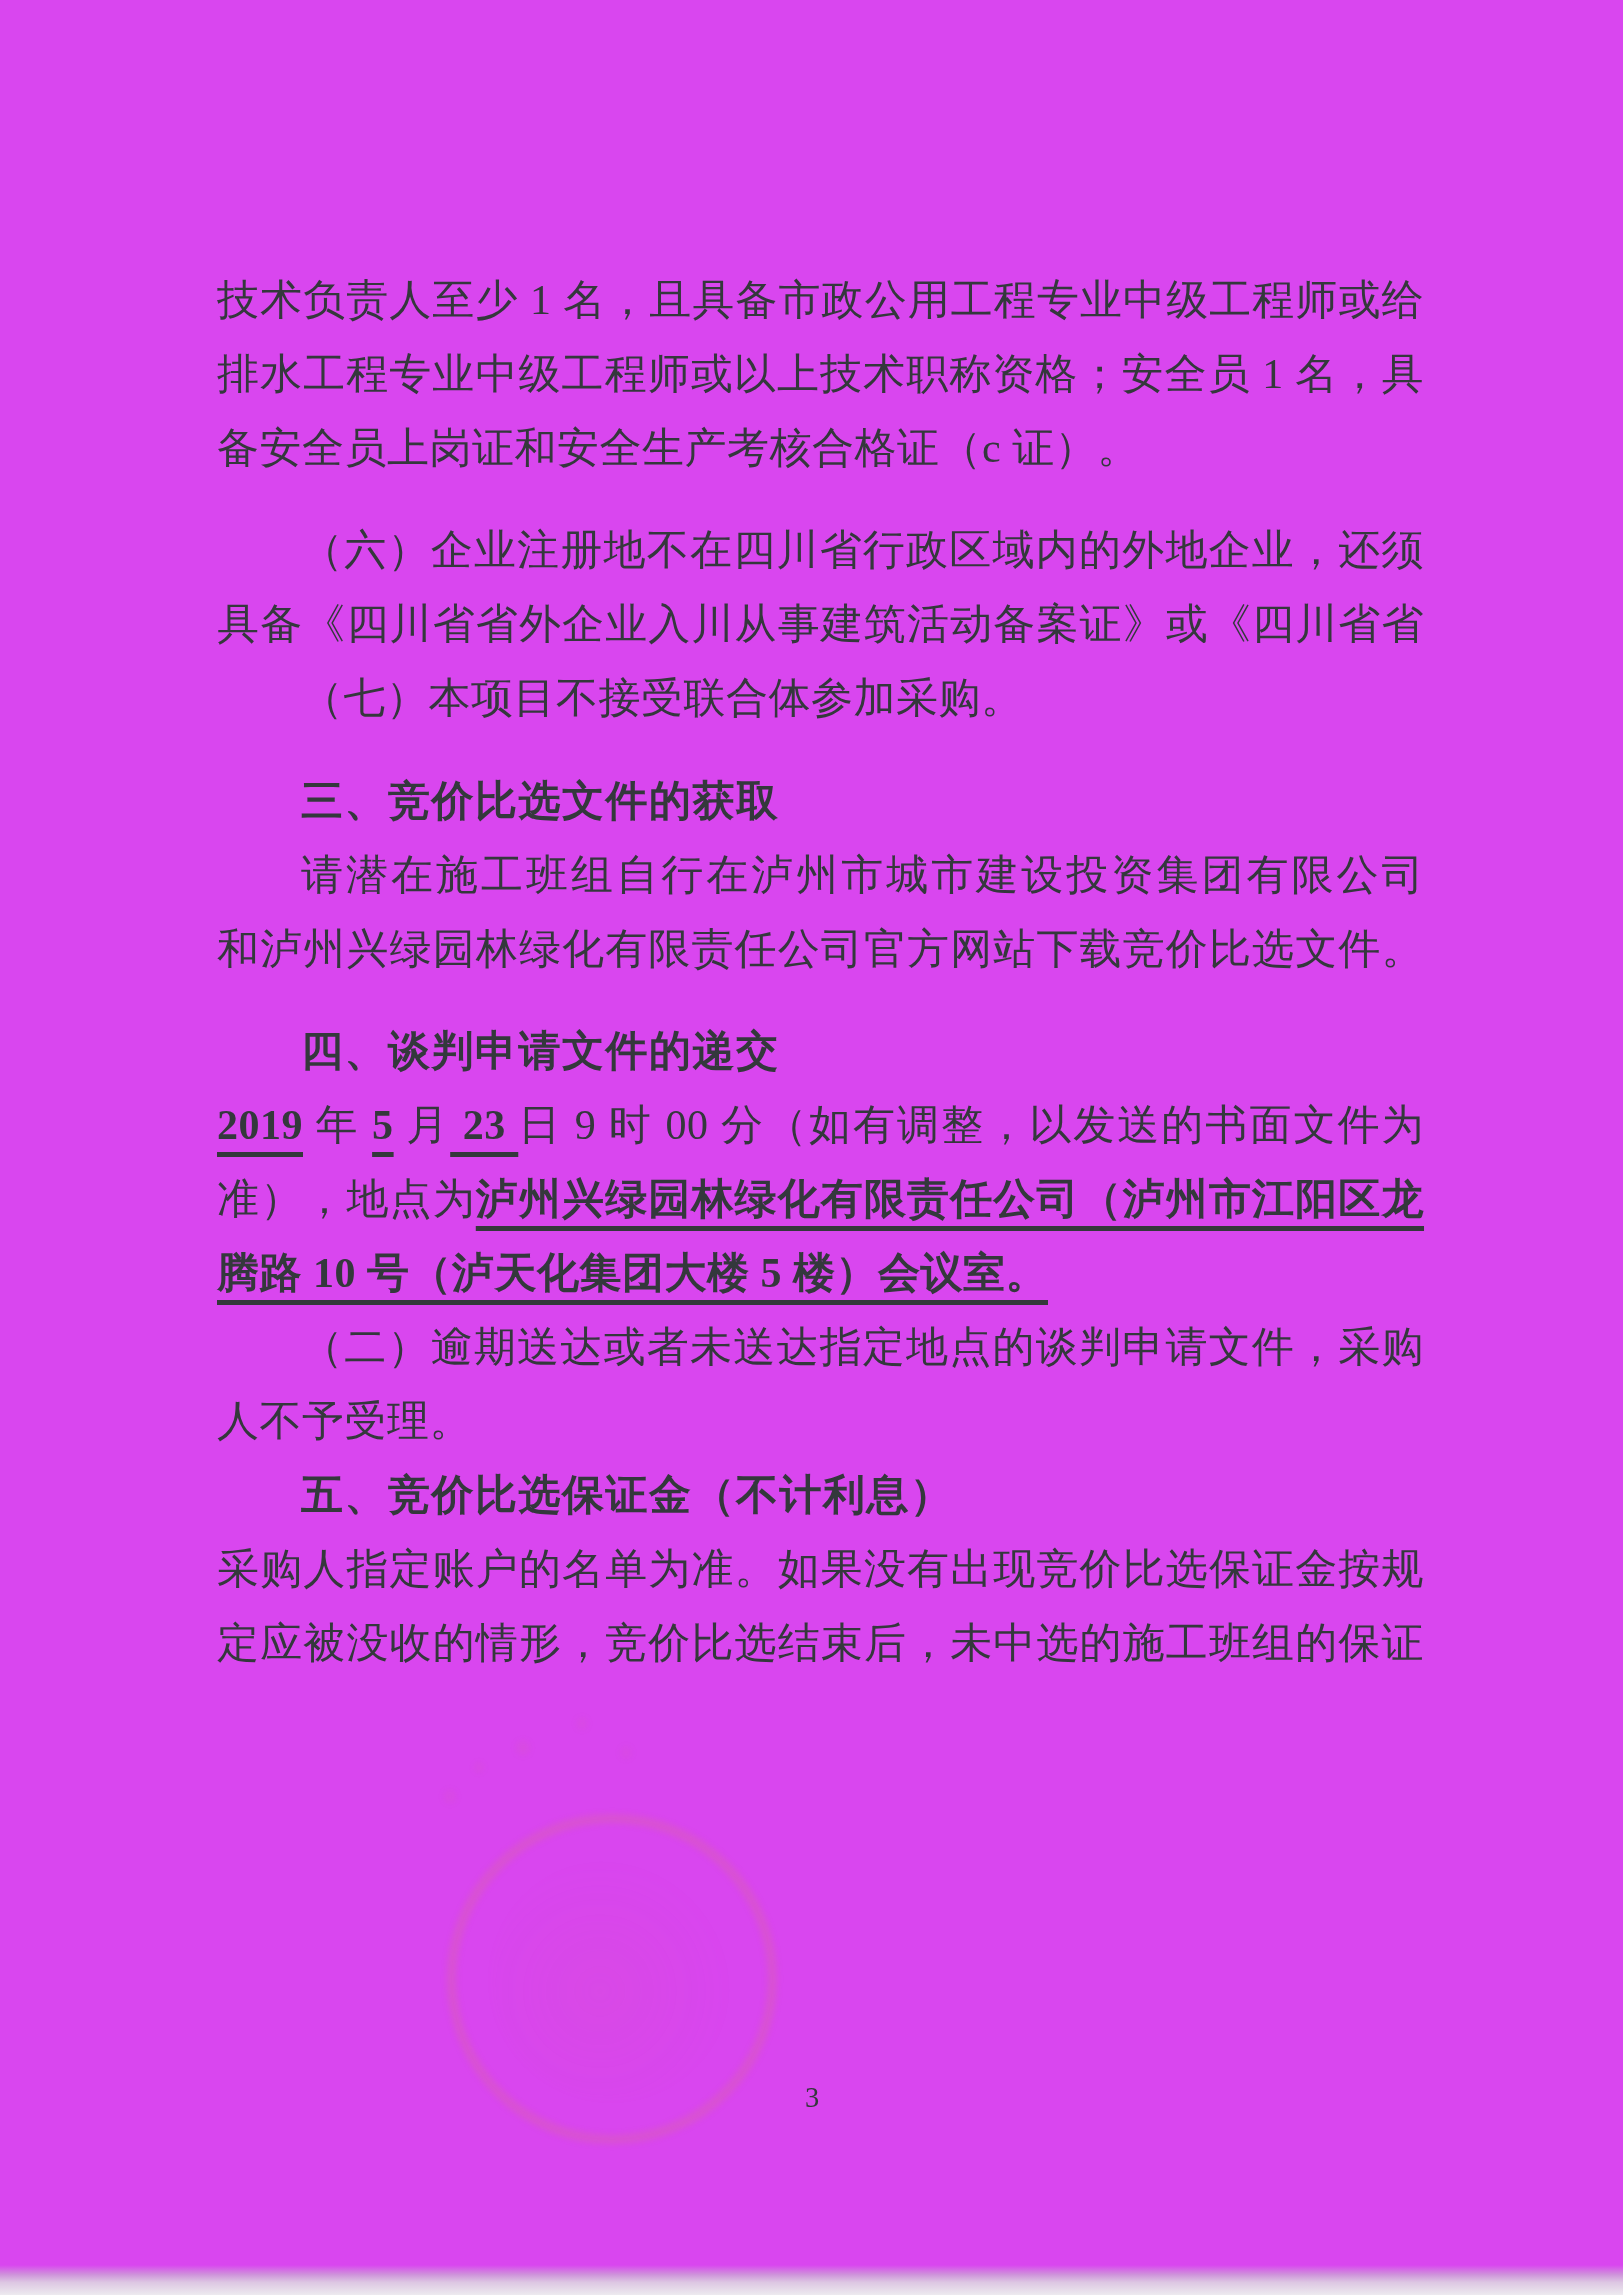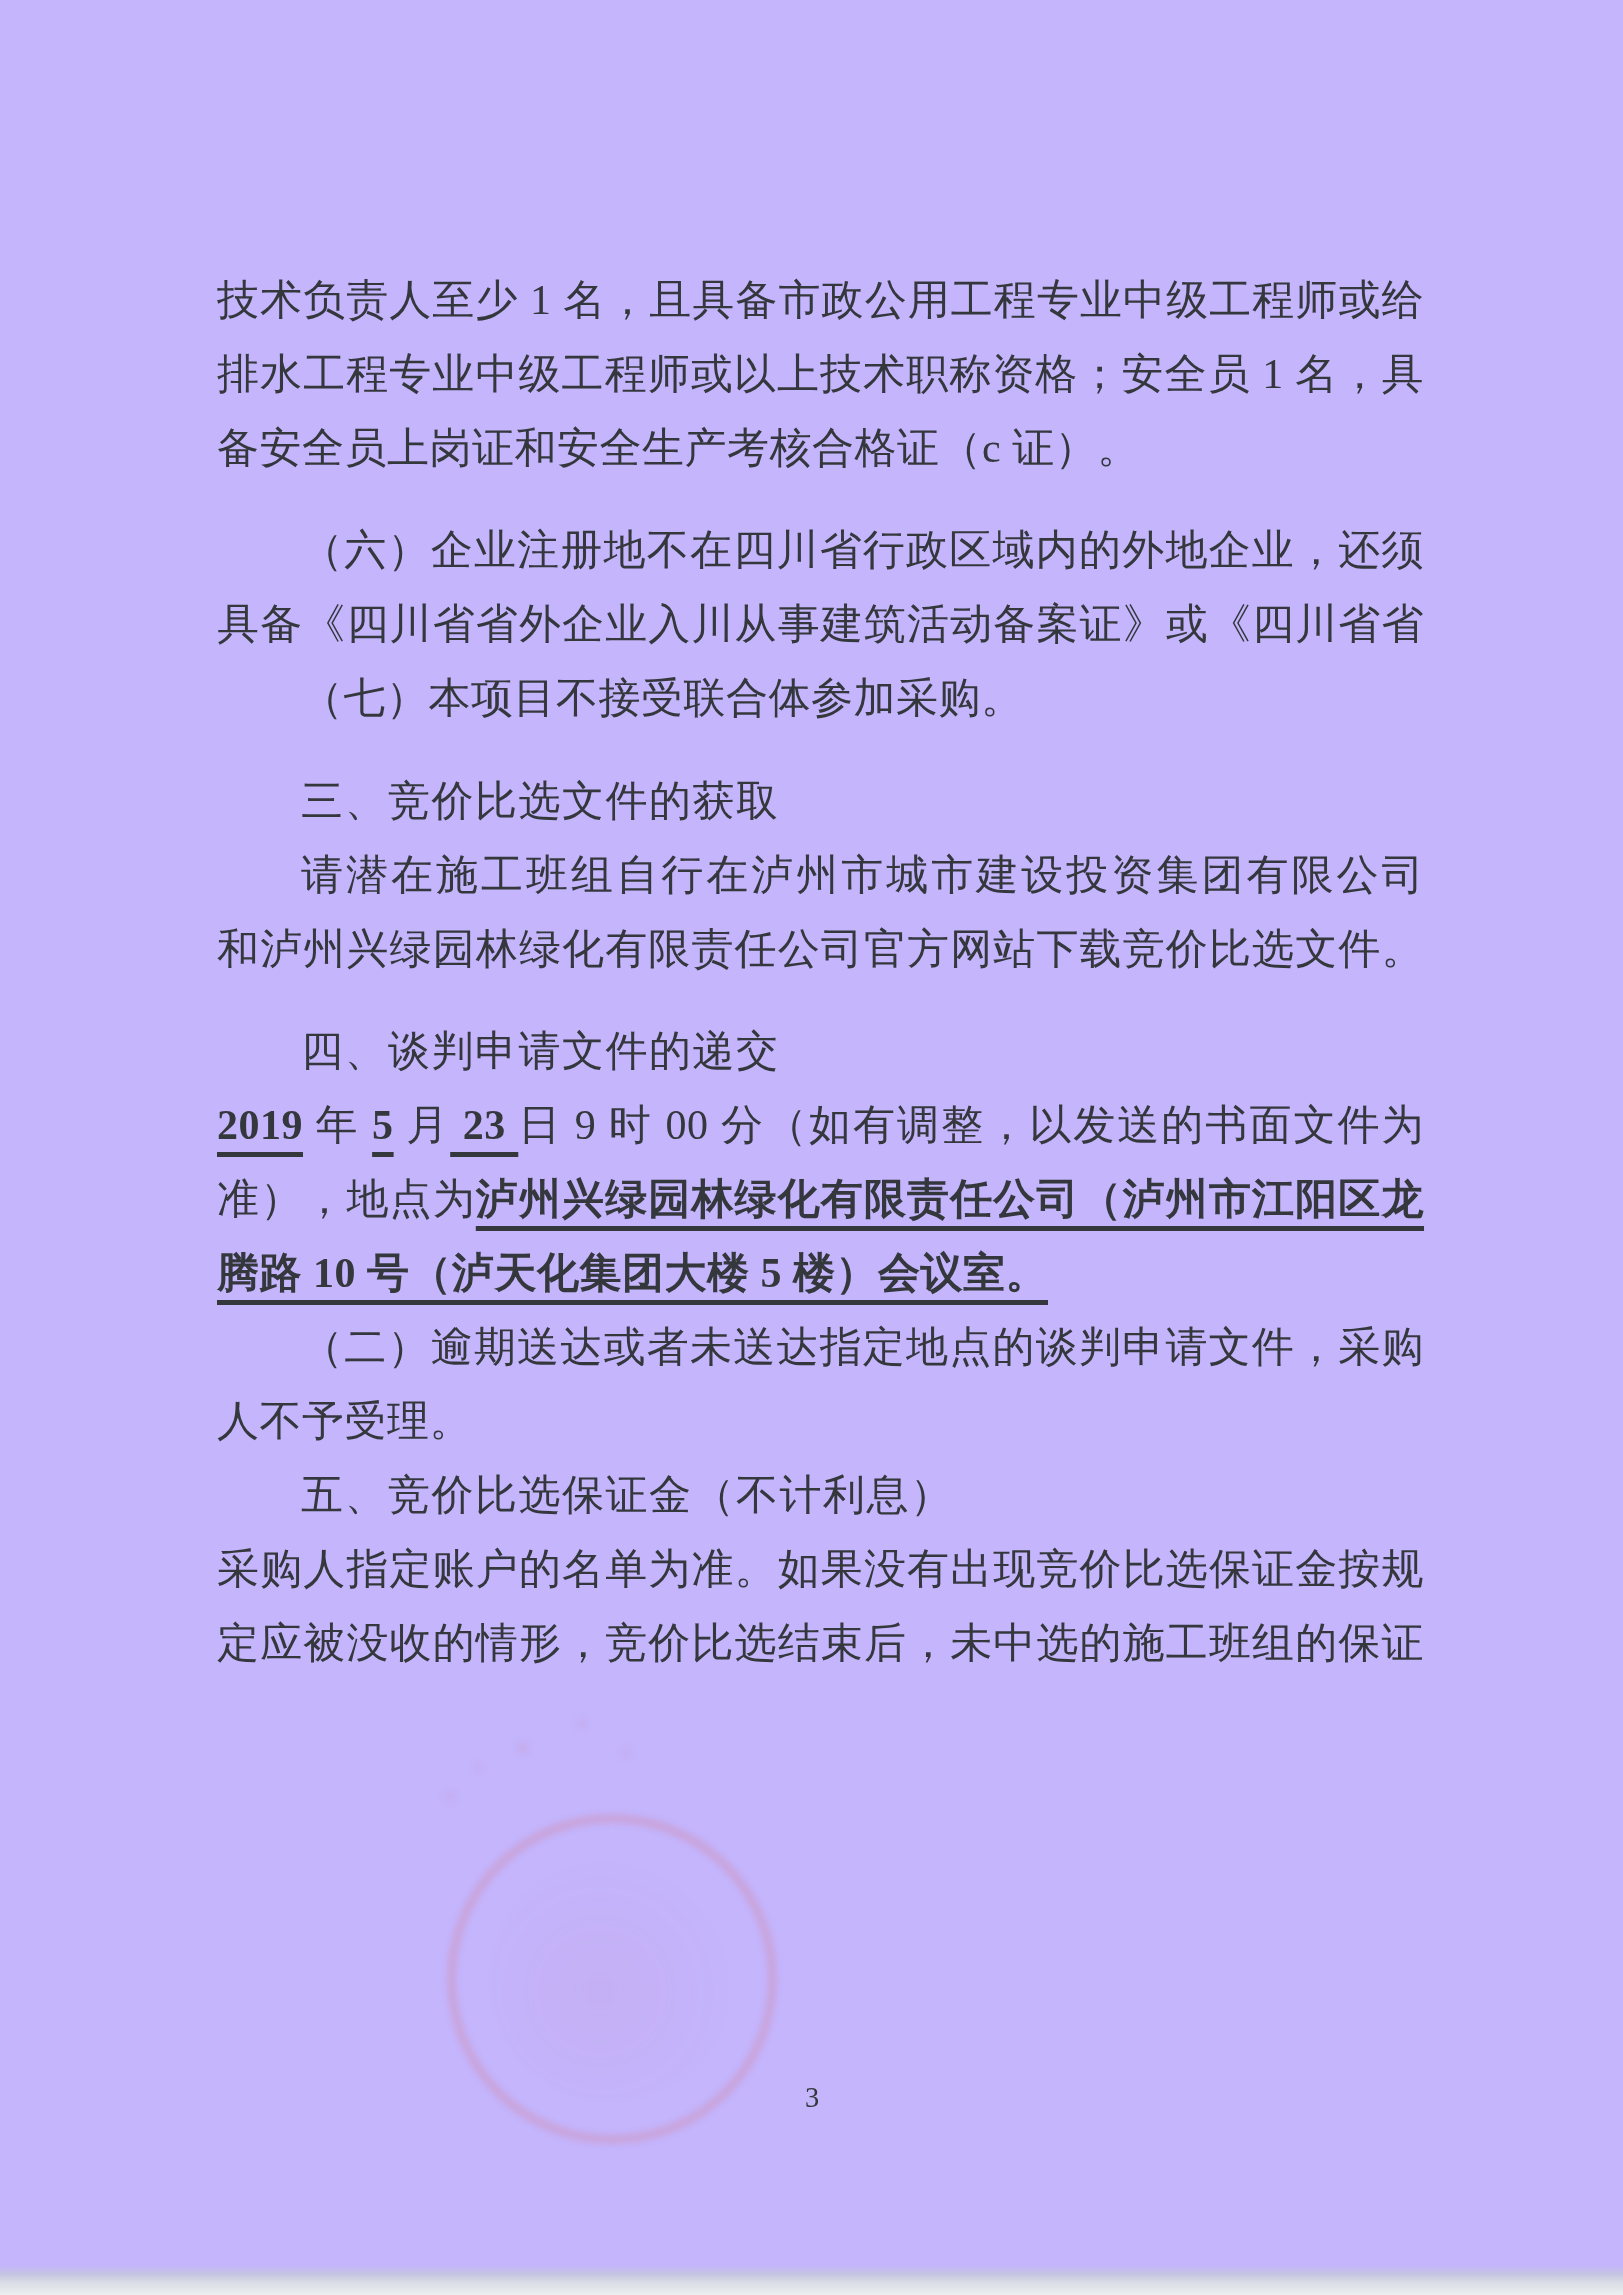--- a/index.html
+++ b/index.html
@@ -4,21 +4,21 @@
 <style>
   html, body {
     margin: 0;
     padding: 0;
     background: #ffffff;
   }
   .page {
     position: relative;
     width: 1624px;
     height: 2295px;
-    background: #c4b5fd;
+    background: #d946ef;
     overflow: hidden;
     font-family: "Liberation Serif", "DejaVu Serif", serif;
     color: var(--ink, #34383c);
   }
   
   .text-block {
     position: absolute;
     left: 217px;
     top: 263px;
     width: 1207px;
@@ -29,21 +29,21 @@
     height: 74px;
     line-height: 74px;
     font-size: 42px;
     white-space: nowrap;
     overflow: visible;
     text-align: justify;
     letter-spacing: 0.5px;
   }
   .line.full { text-align-last: justify; }
   .line.indent { padding-left: 84px; }
-  .line.bold { font-weight: 400; letter-spacing: 1.5px; }
+  .line.bold { font-weight: 700; letter-spacing: 1.5px; }
   .line.gap { margin-top: 28.4px; }
   .u {
     text-decoration: underline;
     text-decoration-thickness: 4.9px;
     text-underline-offset: 12.8px;
     text-decoration-color: var(--ink, #34383c);
     font-weight: bold;
   }
   
   .stamp {

